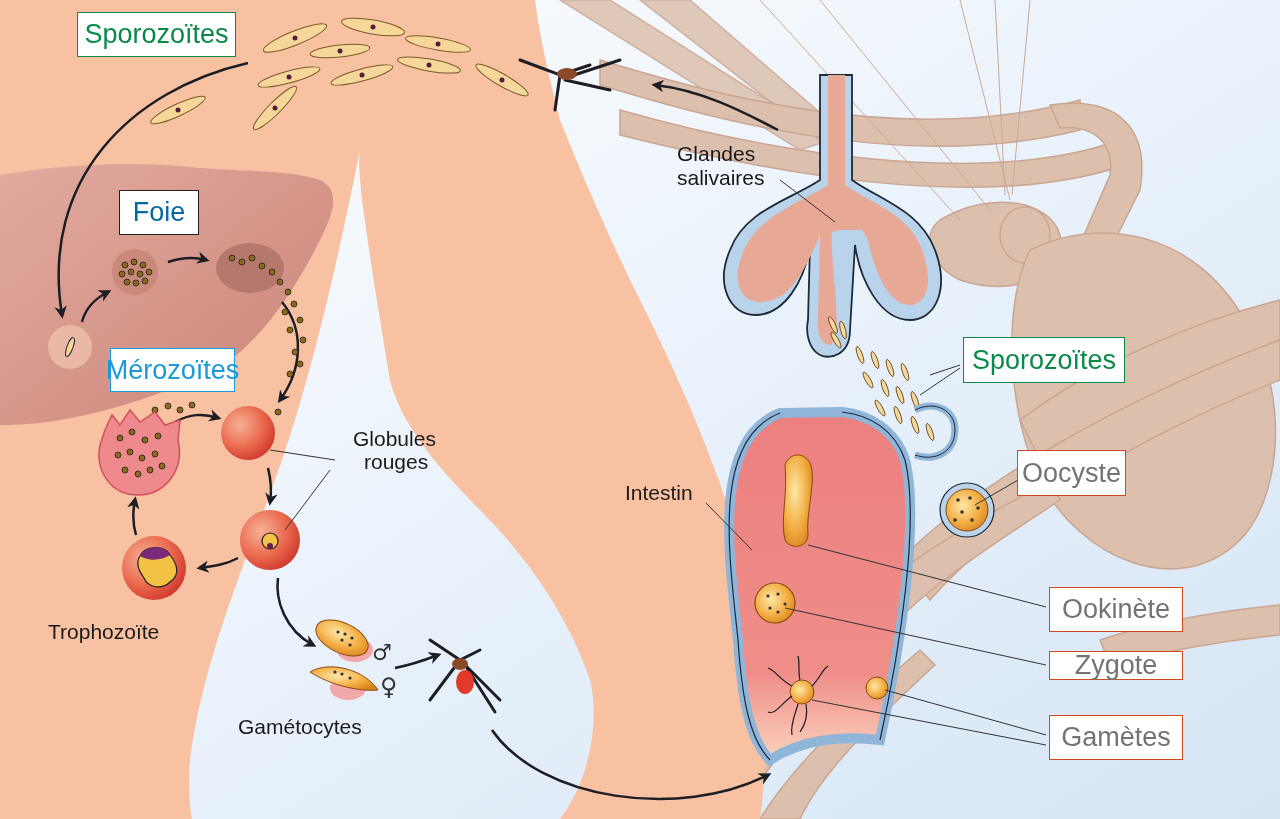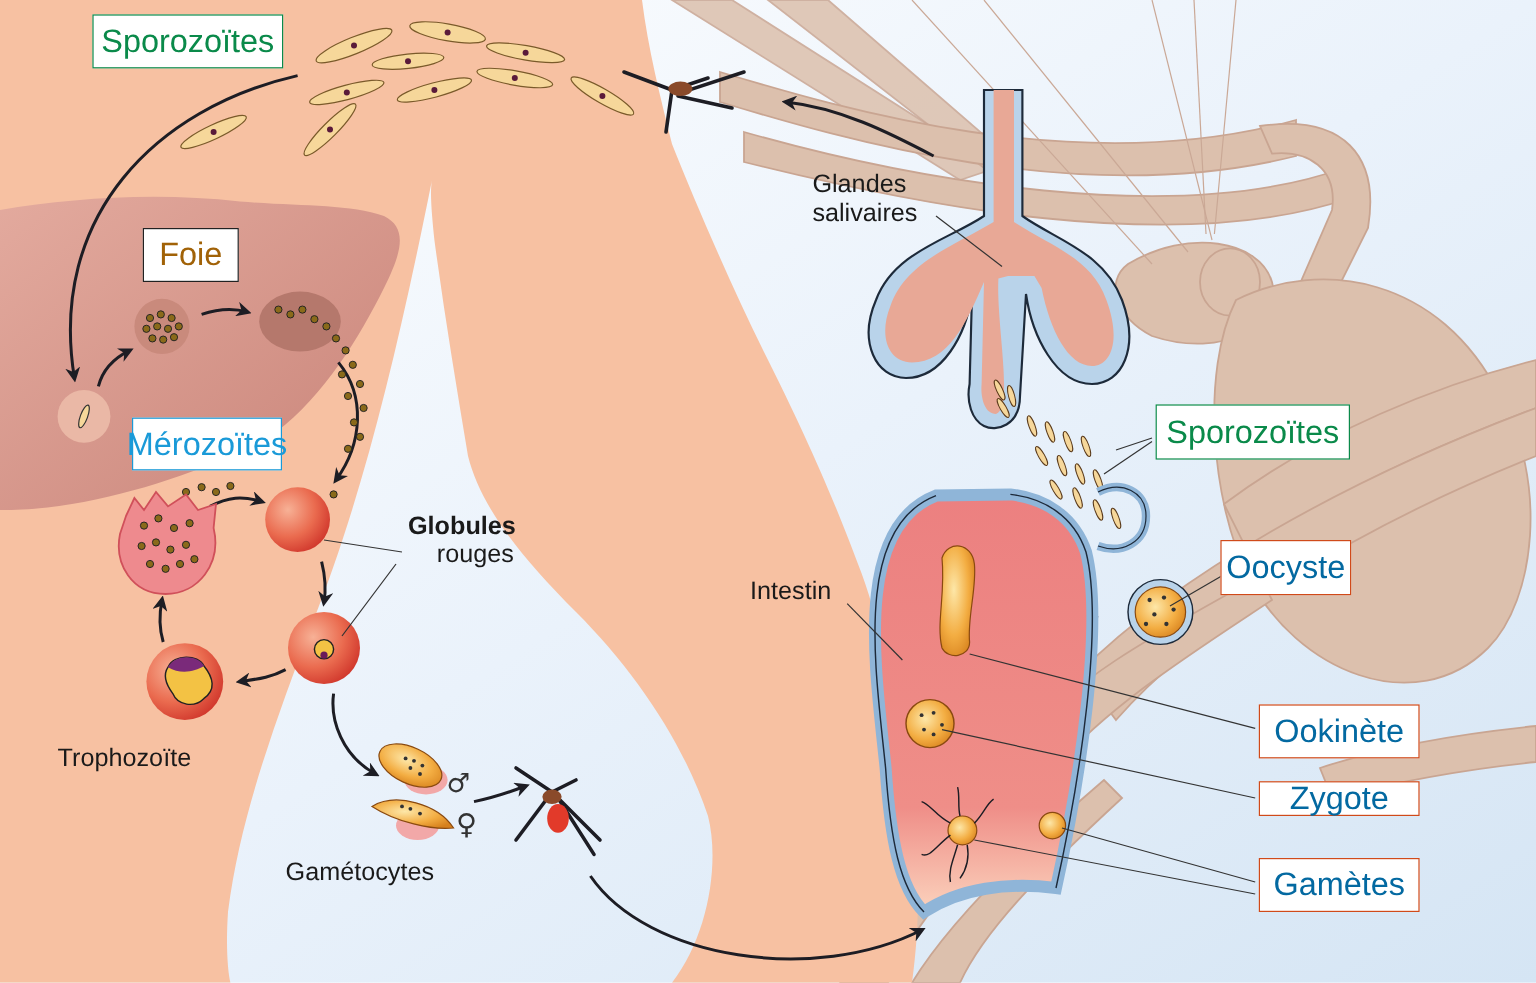--- a/index.html
+++ b/index.html
@@ -2,22 +2,22 @@
 <html><head>
 <meta charset="utf-8">
 <style>
   html,body{margin:0;padding:0;}
   body{width:1280px;height:819px;overflow:hidden;position:relative;background:#fff;font-family:"Liberation Sans",sans-serif;}
   #bg{position:absolute;left:0;top:0;width:1280px;height:819px;}
   .lbl{position:absolute;font-family:"Liberation Sans",sans-serif;font-size:21px;line-height:1;color:#1a1a1a;white-space:nowrap;}
   .box{position:absolute;background:#fff;font-family:"Liberation Sans",sans-serif;font-size:27px;line-height:1;white-space:nowrap;box-sizing:border-box;display:flex;align-items:center;justify-content:center;}
   .green{border:1.5px solid #0a8a4a;color:#0a8a4a;}
   .blue{border:1.5px solid #1a9ad8;color:#1a9ad8;}
-  .black{border:1.5px solid #222;color:#a16207;}
-  .red{border:1.5px solid #d04a1a;color:#0369a1;}
+  .black{border:1.5px solid #222;color:#0369a1;}
+  .red{border:1.5px solid #d04a1a;color:#737373;}
 </style>
 </head>
 <body>
 
 <svg id="bg" viewBox="0 0 1280 819" xmlns="http://www.w3.org/2000/svg">
   <defs>
     <linearGradient id="sky" x1="0" y1="0" x2="1" y2="1">
       <stop offset="0" stop-color="#ffffff"></stop>
       <stop offset="0.5" stop-color="#eaf2fb"></stop>
       <stop offset="1" stop-color="#d5e5f4"></stop>
@@ -289,21 +289,21 @@
       <path d="M920,395 L960,368"></path>
   </g>
 
   <text x="372" y="660" font-family="DejaVu Sans, sans-serif" font-size="22" fill="#333">♂</text>
   <text x="380" y="695" font-family="DejaVu Sans, sans-serif" font-size="24" fill="#333">♀</text>
 </svg>
 
 <div class="box green" style="left:77px;top:12px;width:159px;height:45px;">Sporozoïtes</div>
 <div class="box black" style="left:119px;top:190px;width:80px;height:45px;">Foie</div>
 <div class="box blue" style="left:110px;top:348px;width:125px;height:44px;">Mérozoïtes</div>
-<div class="lbl" style="left:340px;top:428px;font-weight:bold;">Globules</div>
+<div class="lbl" style="left:353px;top:428px;">Globules</div>
 <div class="lbl" style="left:336px;top:451px;margin-left:28px;">rouges</div>
 <div class="lbl" style="left:48px;top:621px;">Trophozoïte</div>
 <div class="lbl" style="left:238px;top:716px;">Gamétocytes</div>
 <div class="lbl" style="left:677px;top:143px;">Glandes</div>
 <div class="lbl" style="left:677px;top:167px;">salivaires</div>
 <div class="box green" style="left:963px;top:337px;width:162px;height:46px;">Sporozoïtes</div>
 <div class="lbl" style="left:625px;top:482px;">Intestin</div>
 <div class="box red" style="left:1017px;top:450px;width:109px;height:46px;">Oocyste</div>
 <div class="box red" style="left:1049px;top:587px;width:134px;height:45px;">Ookinète</div>
 <div class="box red" style="left:1049px;top:651px;width:134px;height:29px;">Zygote</div>

